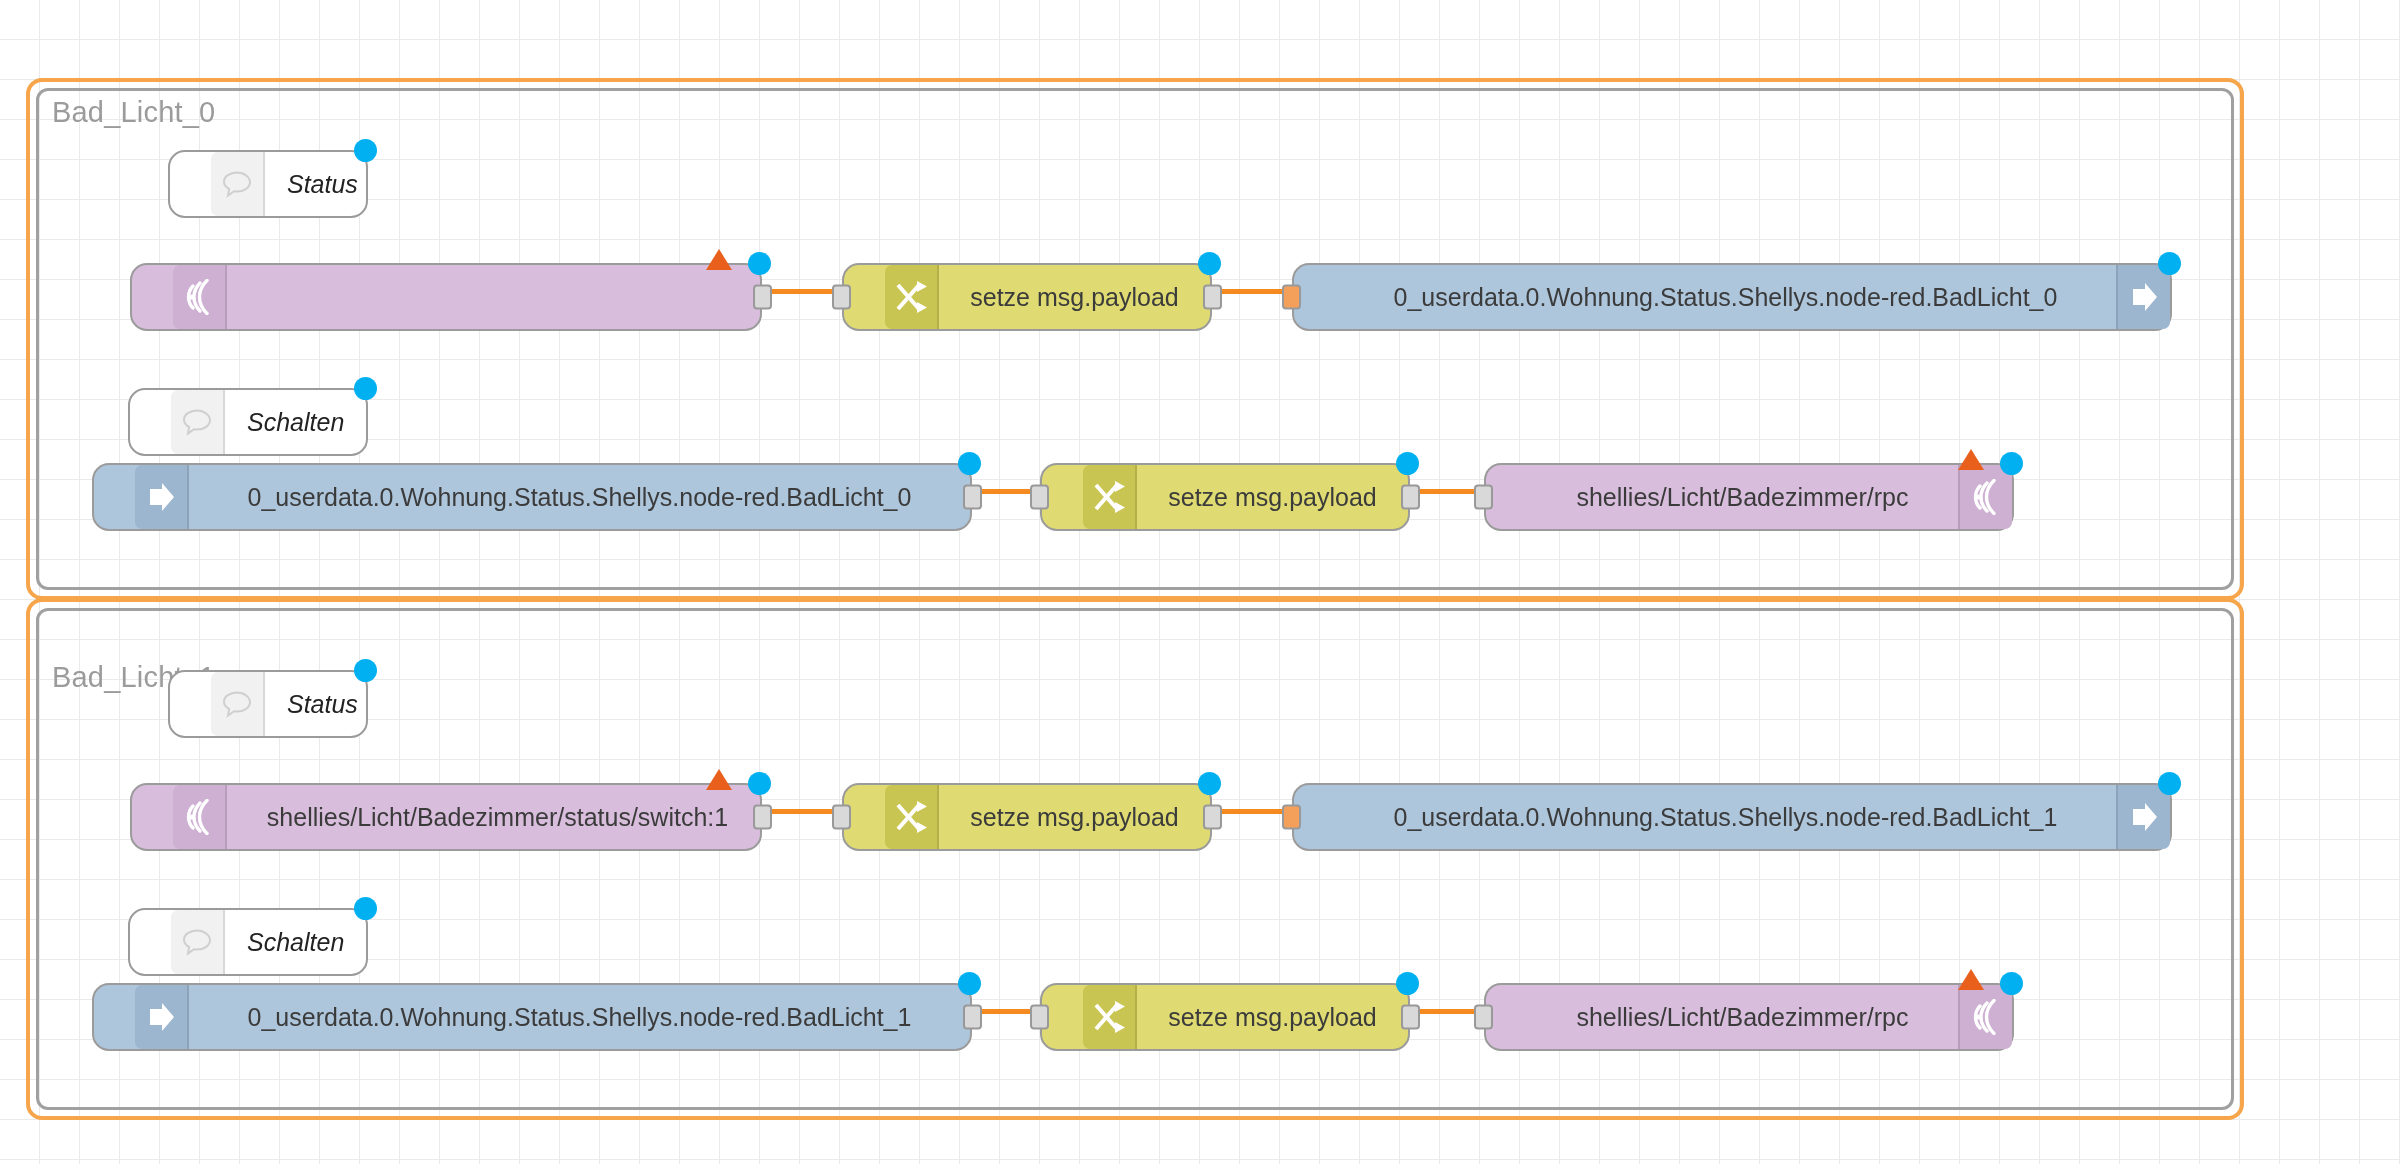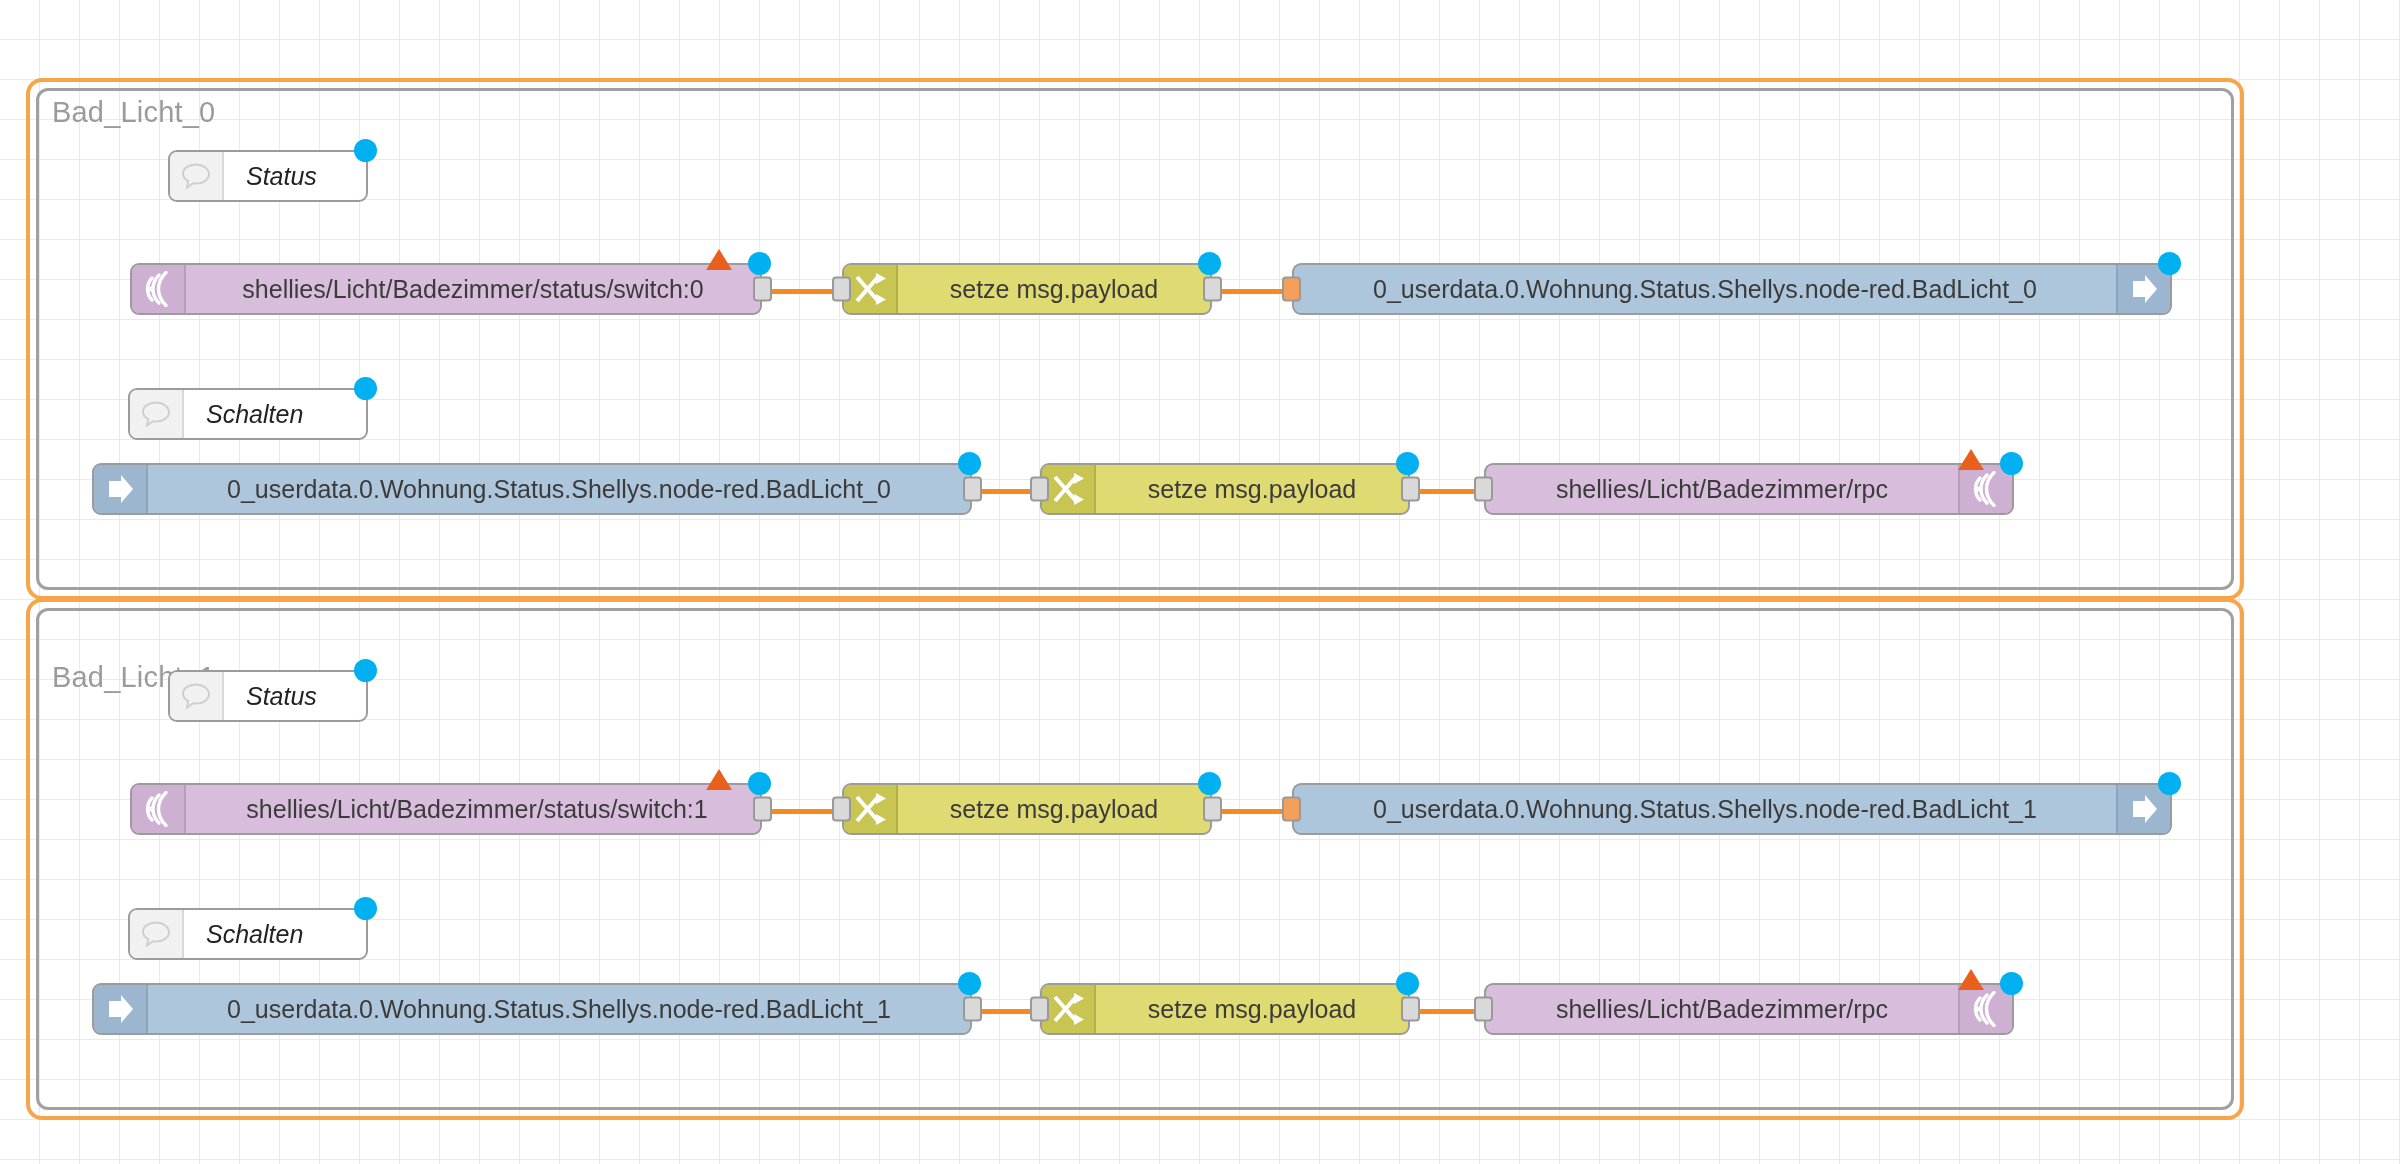--- a/index.html
+++ b/index.html
@@ -52,23 +52,24 @@
     letter-spacing: .2px;
   }
 
   
   .node {
     position: absolute;
     box-sizing: border-box;
     display: flex;
     align-items: stretch;
     border: 2px solid #9b9b9b;
-    border-radius: 9px;
-    height: 52px;
+    border-radius: 17px;
+    height: 68px;
     overflow: visible;
+    padding-left: 41px;
   }
   .node .label {
     flex: 1;
     display: flex;
     align-items: center;
     justify-content: center;
     font-size: 25px;
     color: #3b3b3b;
     white-space: nowrap;
     padding: 0 12px;
@@ -171,21 +172,20 @@
       <div class="iconbox left">
         <svg class="ico" width="34" height="36" viewBox="0 0 34 36">
           <g fill="none" stroke="#ffffff" stroke-width="3.4" stroke-linecap="round">
             <path d="M11 7 C 5 13, 5 23, 11 29"></path>
             <path d="M18 4 C 10 12, 10 24, 18 32"></path>
             <path d="M25 1.5 C 15 11, 15 25, 25 34.5"></path>
           </g>
           <circle cx="9.5" cy="18" r="2.6" fill="#ffffff"></circle>
         </svg>
       </div>
-      <div class="label">shellies/Licht/Badezimmer/status/switch:0</div>
       <div class="port out"></div>
       <div class="tri-error" style="right: 28px;"></div>
       <div class="dot-changed"></div>
     </div>
     <div class="node n-change" style="left: 842px; top: 263px; width: 370px;">
       <div class="iconbox left">
         <svg class="ico" width="36" height="36" viewBox="0 0 36 36">
           <g fill="none" stroke="#ffffff" stroke-width="4" stroke-linecap="butt">
             <path d="M5 6 L26 30"></path>
             <path d="M5 30 L26 6"></path>

